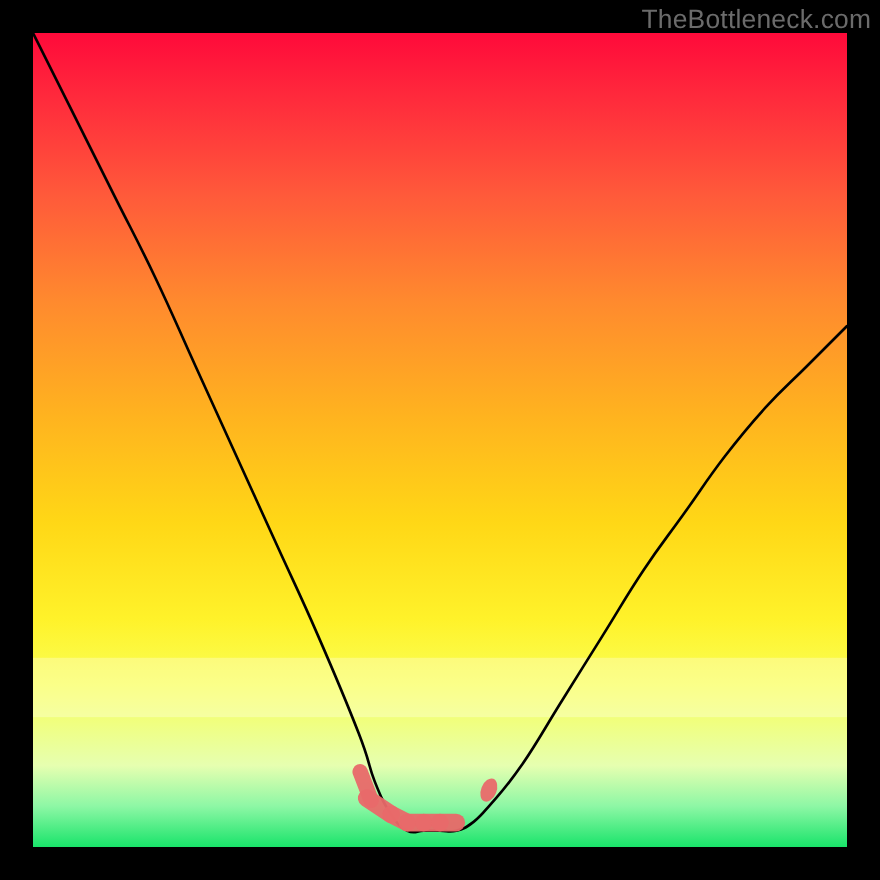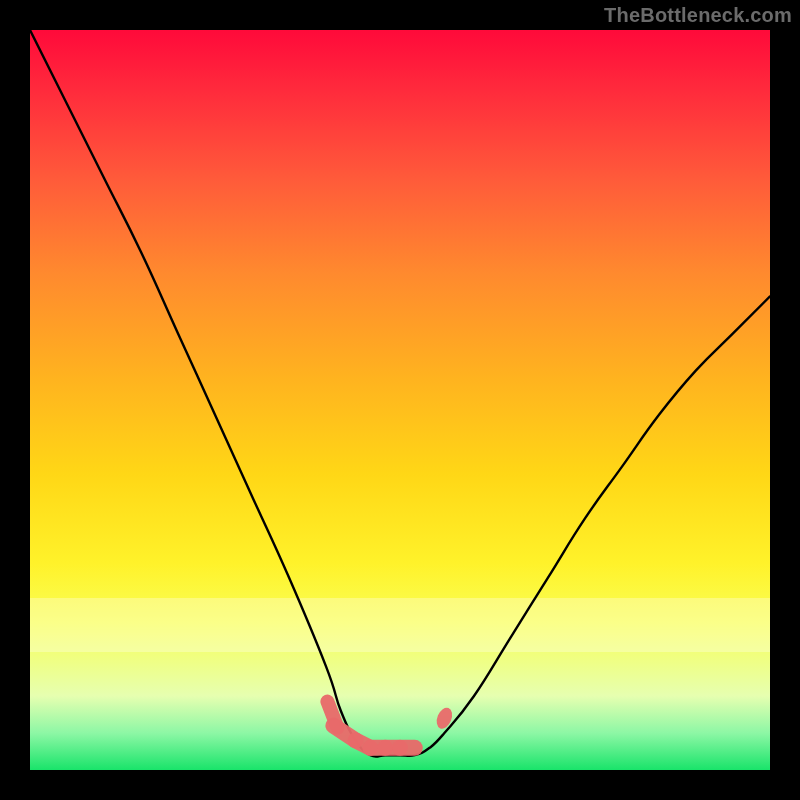--- a/index.html
+++ b/index.html
@@ -55,23 +55,23 @@
   svg.curve {
     position: absolute;
     inset: 0;
     pointer-events: none;
   }
   .watermark {
     position: absolute;
     top: 4px;
     right: 8px;
     color: #6b6b6b;
-    font-size: 20px;
+    font-size: 24px;
     letter-spacing: 0.2px;
-    font-weight: 700;
+    font-weight: 400;
     user-select: none;
   }
 </style>
 </head>
 <body>
 
 <div class="frame">
 
   <div class="watermark">TheBottleneck.com</div>
 

